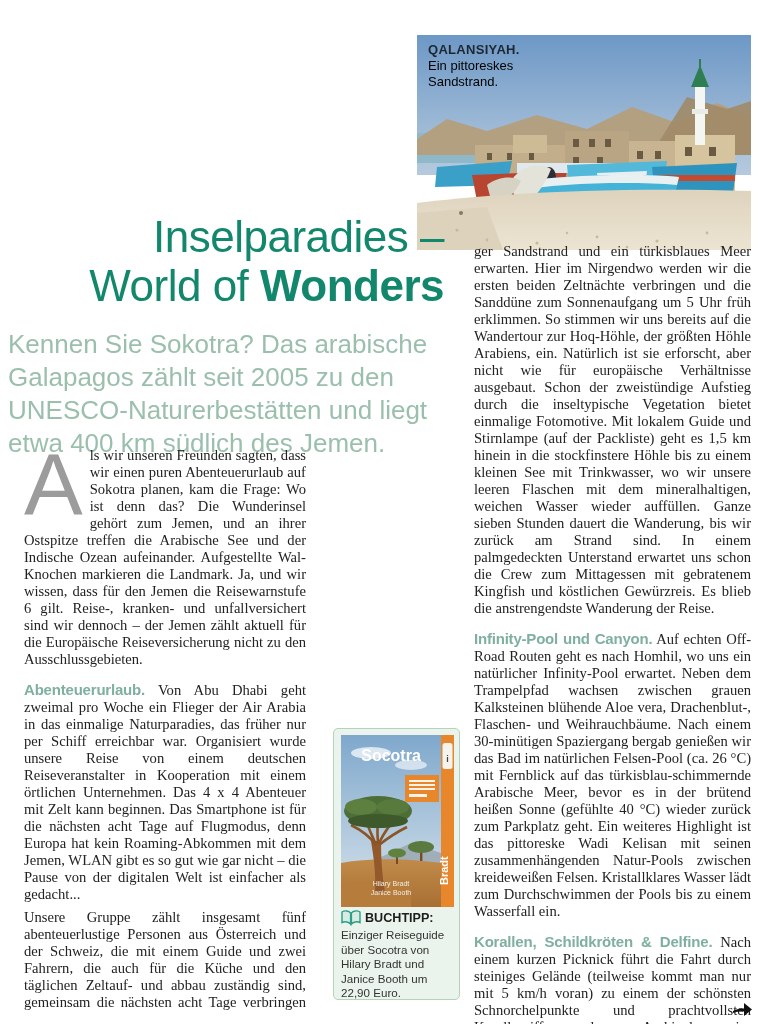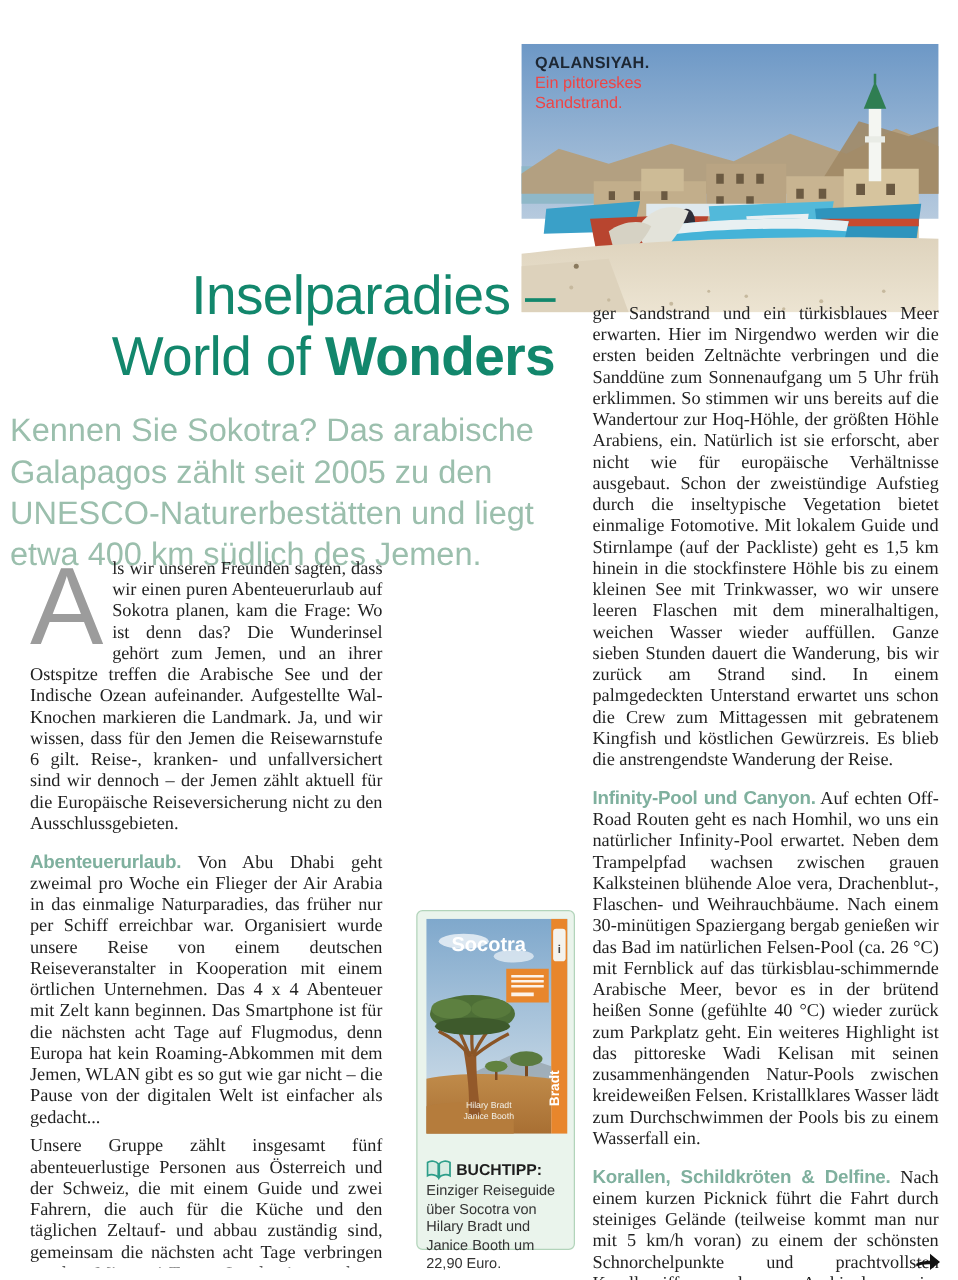--- a/index.html
+++ b/index.html
@@ -5,21 +5,21 @@
   html,body{margin:0;padding:0;}
   body{
     width:766px;height:1024px;position:relative;background:#ffffff;
     font-family:"Liberation Serif", serif;color:#222;overflow:hidden;
   }
   
   .photo{position:absolute;left:417px;top:0;width:334px;height:215px;overflow:hidden;margin-top:35px;}
   .photo svg{display:block;}
   .photo-caption{position:absolute;left:11px;top:7px;font-family:"Liberation Sans",sans-serif;line-height:16px;font-size:13px;}
   .photo-caption .cap-title{font-weight:bold;color:#1d2733;letter-spacing:.3px;}
-  .photo-caption .cap-line{color:#ef4444;}
+  .photo-caption .cap-line{color:#000000;}
   
   .headline{position:absolute;left:24px;top:212px;width:420px;
     font-family:"Liberation Sans",sans-serif;font-size:44px;line-height:49px;
     color:#12876c;letter-spacing:-0.5px;text-align:right;}
   .headline .bold{font-weight:bold;margin-top:16px;}
   .standfirst{position:absolute;left:8px;top:328px;width:424px;
     font-family:"Liberation Sans",sans-serif;font-size:26px;line-height:33px;
     color:#9bbfad;}
   
   .col{position:absolute;font-size:14.6px;line-height:17px;text-align:justify;
@@ -31,21 +31,21 @@
   .col p.sectioned{margin-top:13px;}
   .dropcap{float:left;font-family:"Liberation Sans",sans-serif;font-weight:400;
     color:#9c9c9c;font-size:88px;line-height:70px;margin:3px 7px 0 0;}
   .runin{font-family:"Liberation Sans",sans-serif;font-weight:bold;
     color:#7fb09e;font-size:15px;letter-spacing:-0.2px;}
   
   .book-panel{position:absolute;left:333px;top:728px;width:127px;height:272px;
     background:#eaf4ec;border:1px solid #b2d4ba;border-radius:5px;
     box-sizing:border-box;padding:6px 7px;}
   .book-cover{width:113px;height:172px;display:block;}
-  .book-tip{margin-top:21px;font-family:"Liberation Sans",sans-serif;font-size:11.6px;line-height:14.6px;color:#333;}
+  .book-tip{margin-top:3px;font-family:"Liberation Sans",sans-serif;font-size:11.6px;line-height:14.6px;color:#333;}
   .tip-head{display:flex;align-items:center;gap:4px;margin-bottom:2px;}
   .tip-label{font-weight:bold;color:#1d1d1d;font-size:12.6px;}
   
   .next-arrow{position:absolute;left:731px;top:998px;width:22px;height:22px;}
 </style>
 </head>
 <body>
 
 <div class="photo">
   <svg width="334" height="215" viewBox="0 0 334 215">

